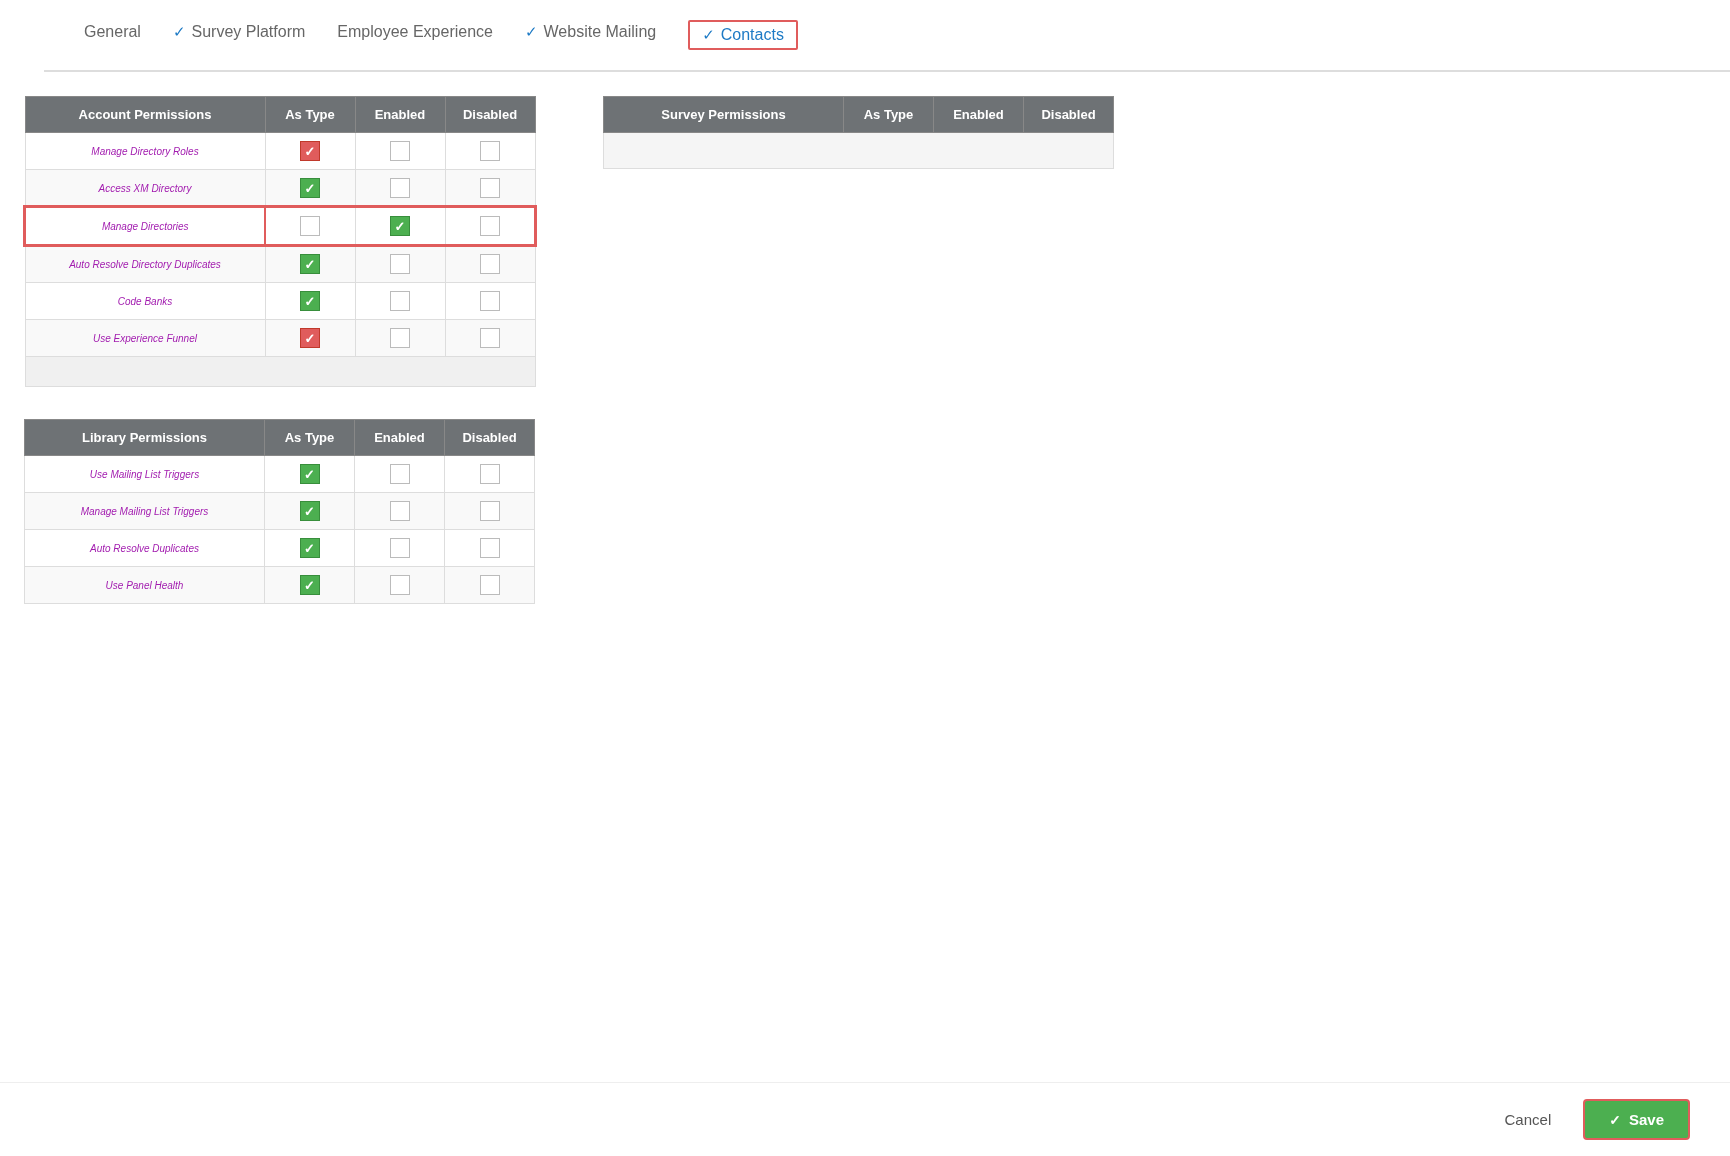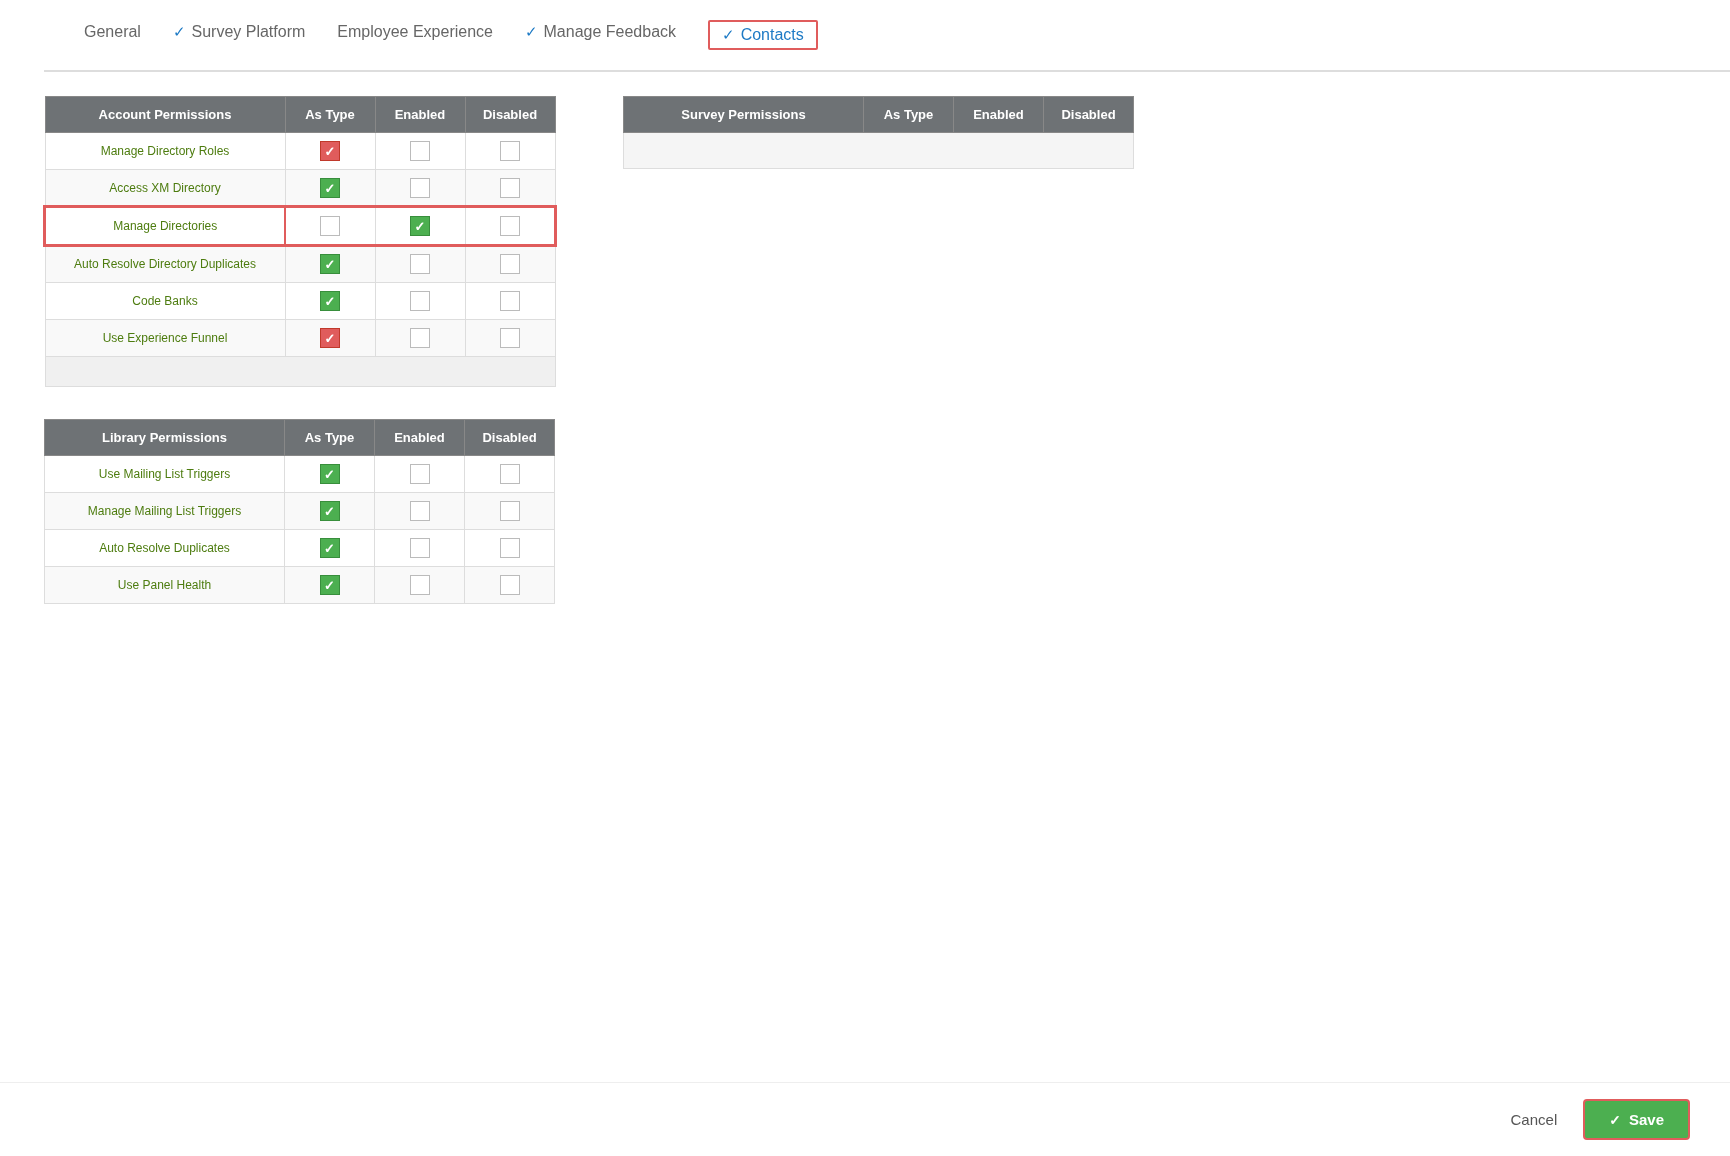--- a/index.html
+++ b/index.html
@@ -41,21 +41,21 @@
       font-size: 15px;
     }
     .nav-tab.active-box {
       border: 2px solid #e05c5c;
       padding: 4px 12px;
       border-radius: 2px;
     }
 
     
     .main-content {
-      padding: 24px 44px;
+      padding: 24px 24px;
       display: flex;
       gap: 32px;
       flex-direction: column;
       justify-content: space-between;
     }
 
     .tables-row {
       display: flex;
       gap: 32px;
       align-items: flex-start;
@@ -87,22 +87,23 @@
     }
     .perm-table td {
       padding: 8px 12px;
       border: 1px solid #ddd;
       text-align: center;
       background: #fff;
       vertical-align: middle;
     }
     .perm-table td.row-label {
       text-align: center;
-      color: #4d7c0f;
-      font-size: 12px;
+      color: #a21caf;
+      font-size: 10px;
+      font-style: italic;
     }
     .perm-table tr:nth-child(even) td {
       background: #f9f9f9;
     }
 
     
     .cb-wrap {
       display: flex;
       align-items: center;
       justify-content: center;
@@ -188,42 +189,42 @@
 
     .full-width-footer {
       position: fixed;
       bottom: 0;
       right: 0;
       left: 0;
       padding: 16px 40px;
       display: flex;
       justify-content: flex-end;
       align-items: center;
-      gap: 10px;
+      gap: 16px;
       background: #fff;
       border-top: 1px solid #eee;
     }
   </style>
 </head>
 <body>
 
 <nav class="nav-tabs">
   <span class="nav-tab">
     <span>General</span>
   </span>
   <span class="nav-tab">
     <span class="check-icon">✓</span>
     <span>Survey Platform</span>
   </span>
   <span class="nav-tab">
     <span>Employee Experience</span>
   </span>
   <span class="nav-tab">
     <span class="check-icon">✓</span>
-    <span>Manage Feedback</span>
+    <span>Website Mailing</span>
   </span>
   <span class="nav-tab active active-box">
     <span class="check-icon">✓</span>
     <span>Contacts</span>
   </span>
 </nav>
 
 <div class="main-content">
   <div class="tables-row">
 

